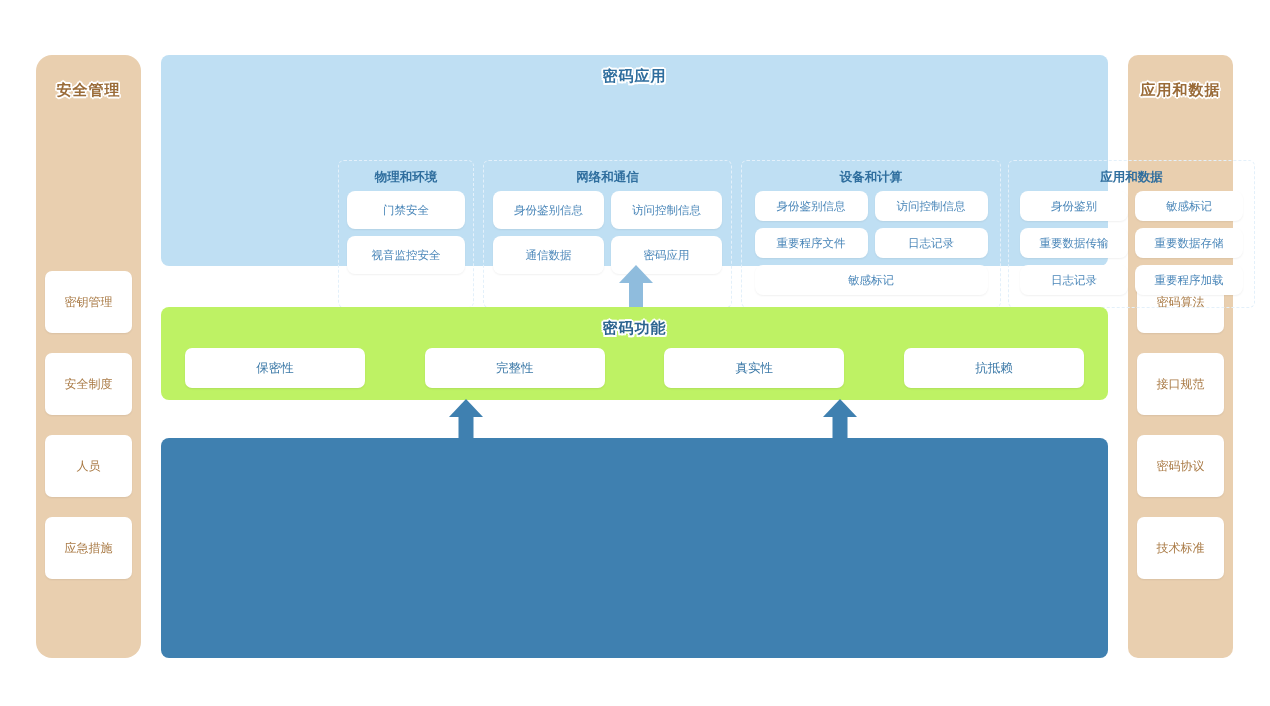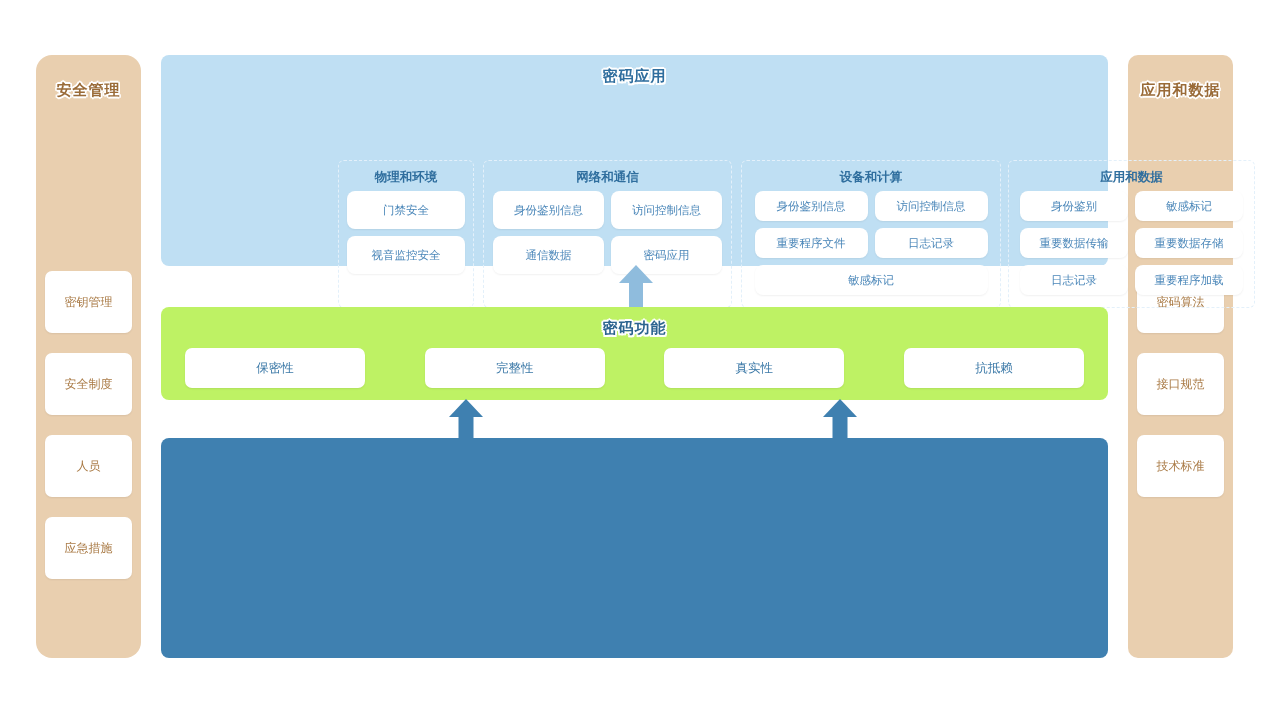--- a/index.html
+++ b/index.html
@@ -129,20 +129,21 @@
       <div class="side-item">人员</div>
       <div class="side-item">应急措施</div>
     </div>
   </div>
 
   <div class="side right">
     <div class="side-title">应用和数据</div>
     <div class="side-list">
       <div class="side-item">密码算法</div>
       <div class="side-item">接口规范</div>
+      <div class="side-item">密码协议</div>
       <div class="side-item">技术标准</div>
     </div>
   </div>
 
   <div class="panel" id="panel-app">
     <div class="panel-title">密码应用</div>
 
     <div class="group" id="grp-phys">
       <div class="group-title">物理和环境</div>
       <div class="g-items">

